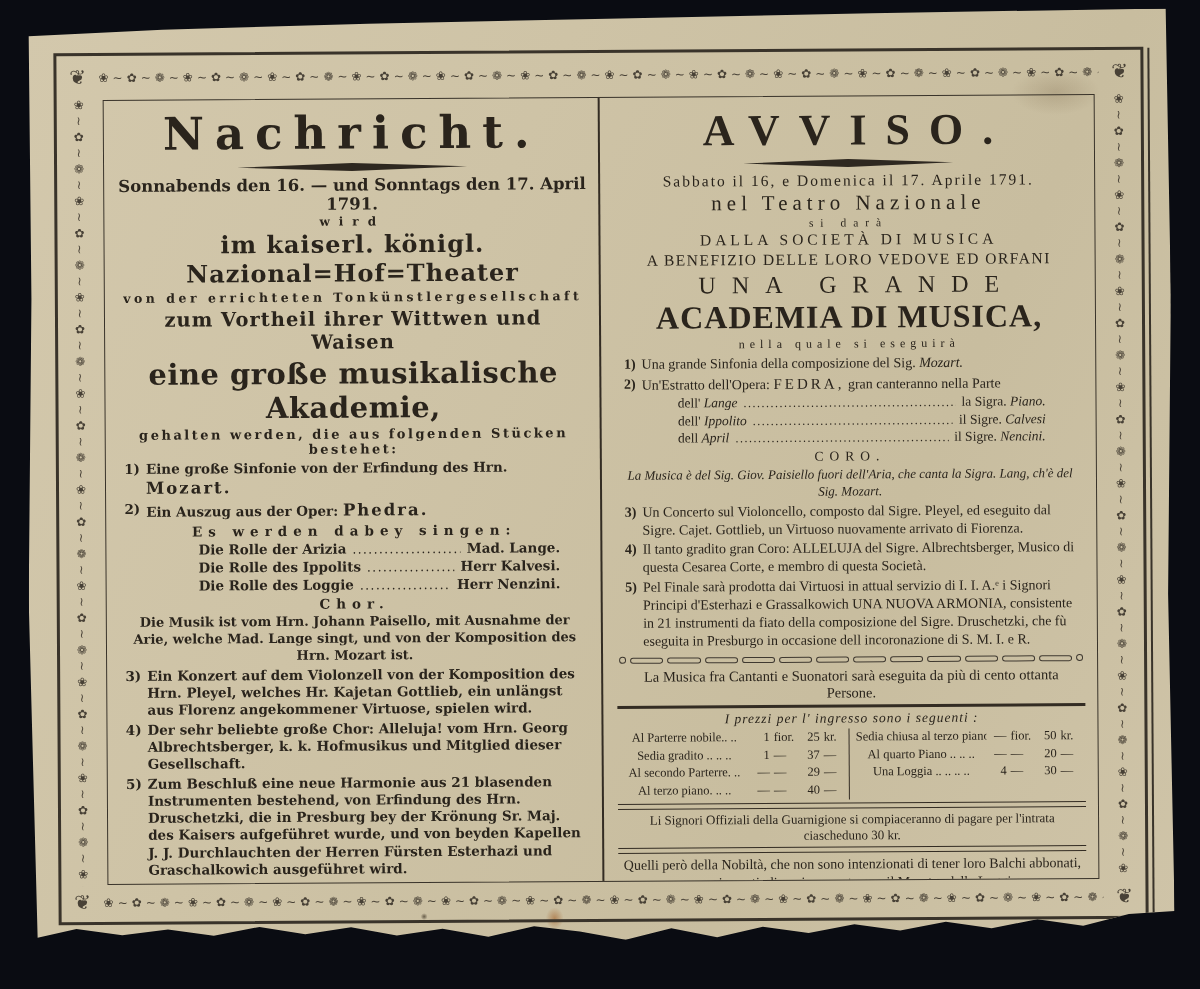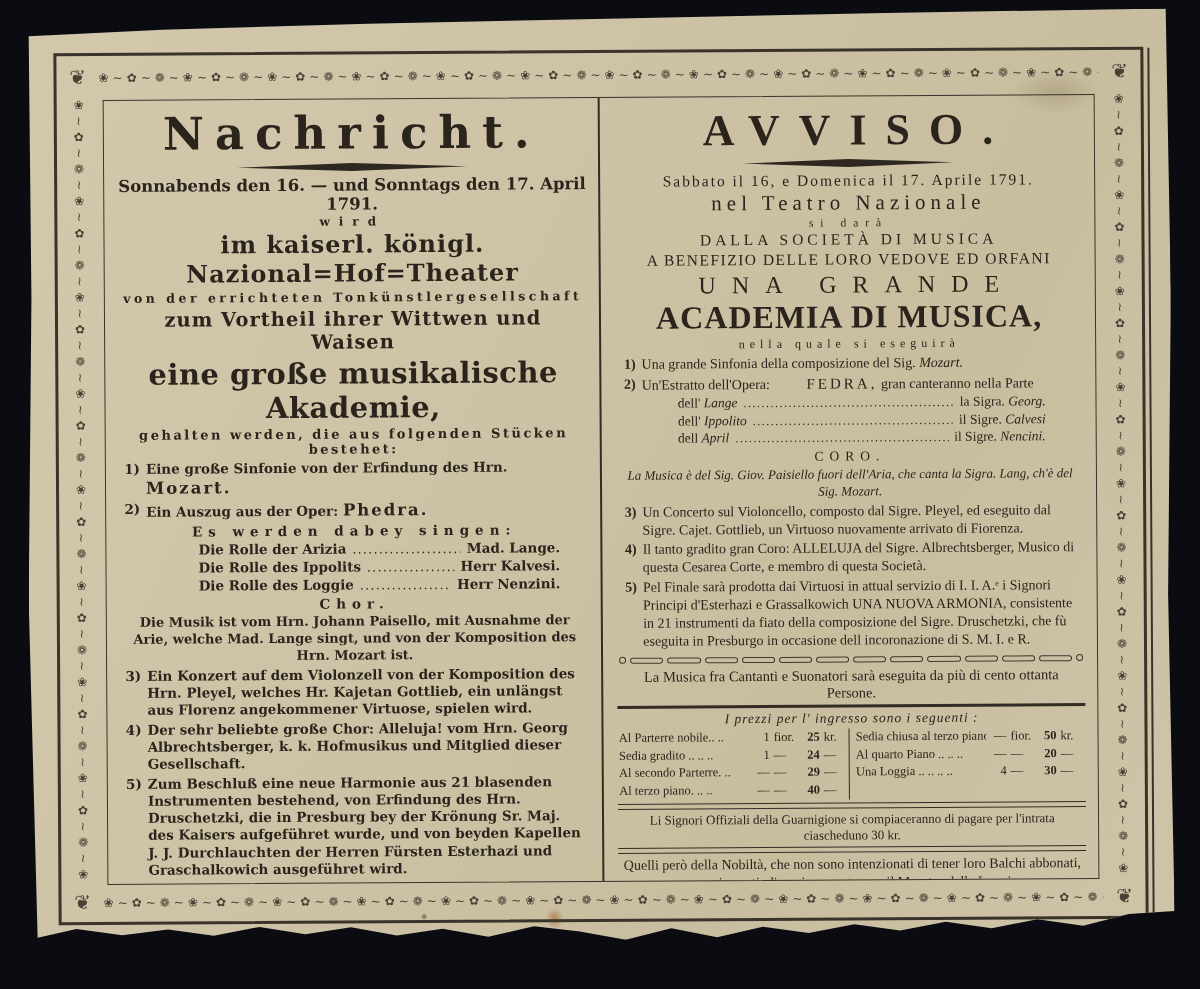--- a/index.html
+++ b/index.html
@@ -88,40 +88,40 @@
   .g-col .role-row .role, .g-col .role-row .singer { font-weight:bold; }
   .role-row .leader { flex:1; overflow:hidden; white-space:nowrap; margin:0 6px; letter-spacing:1.5px; font-size:12px; }
   .leader::after { content:"...................................................................."; }
   .chor-note { text-align:center; font-size:13px; line-height:1.3; margin:1px 6px; font-weight:bold; }
   .note-line { text-align:center; font-size:14px; margin:3px 0; font-weight:bold; }
   .prices-head { text-align:center; font-size:14.5px; font-weight:bold; letter-spacing:2.5px; margin:1px 0 2px; }
   .prices { display:flex; font-size:12.5px; line-height:1.42; }
   .prices .half { flex:1 1 0; padding:0 3px 0 1px; min-width:0; }
   .prices .half + .half { border-left:1.6px solid #332c23; padding-left:6px; }
   .p-row { display:flex; align-items:baseline; }
-  .p-row .lbl { flex:1; white-space:nowrap; overflow:hidden; }
+  .p-row .lbl { flex:1; white-space:nowrap; overflow:hidden;text-align:center; }
   .p-row .v1 { flex:none; width:20px; text-align:right; }
   .p-row .u1 { flex:none; width:28px; padding-left:4px; }
-  .p-row .v2 { flex:none; width:22px; text-align:right;font-weight:bold; }
+  .p-row .v2 { flex:none; width:22px; text-align:right; }
   .p-row .u2 { flex:none; width:26px; padding-left:4px; }
   .small-note { text-align:center; font-size:12.5px; font-weight:bold; margin:2px 2px; }
   .two-line { line-height:1.3; font-size:13px; }
   
   .i-col { font-family:"Liberation Serif","DejaVu Serif", serif; font-weight:normal; }
   .i-title { text-align:center; font-size:44px; font-weight:bold; letter-spacing:19px; margin-top:2px; text-indent:19px; }
   .i-date { text-align:center; font-size:15.5px; letter-spacing:2px; margin-top:4px; }
   .i-teatro { text-align:center; font-size:21px; letter-spacing:5px; margin-top:1px; }
   .i-sidara { text-align:center; font-size:11.5px; letter-spacing:7px; margin-top:1px; }
   .i-societa { text-align:center; font-size:15.5px; letter-spacing:4px; margin-top:2px; }
   .i-benefizio { text-align:center; font-size:15.5px; letter-spacing:1.5px; margin-top:2px; }
   .i-una { text-align:center; font-size:24px; letter-spacing:16px; margin-top:3px; text-indent:16px; }
   .i-academia { text-align:center; font-size:32px; font-weight:bold; letter-spacing:1px; }
   .i-nella { text-align:center; font-size:12px; letter-spacing:5px; margin:1px 0 3px; }
   .i-col .item { font-size:14px; }
-  .i-col .em-big { font-size:15px; letter-spacing:3px; font-weight:normal;margin-left:33px; }
+  .i-col .em-big { font-size:15px; letter-spacing:3px; font-weight:normal; }
   .i-col .role-row { padding:0 38px 0 62px; font-size:13.5px; }
   .i-role-name, .i-singer-name { font-style:italic; }
   .i-coro-note { text-align:center; font-size:13px; font-style:italic; line-height:1.3; margin:1px 4px; }
   .i-col .note-line { font-weight:normal; font-size:14.5px; }
   .i-col .prices-head { font-weight:normal; font-style:italic; letter-spacing:1px; font-size:13.5px; }
   .i-col .small-note { font-weight:normal; font-size:13px; }
   .i-col .two-line { font-size:14px; }
 </style>
 </head>
 <body>
@@ -228,21 +228,21 @@
           <span class="txt"><span>Una grande Sinfonia della composizione del Sig. </span><span class="i-singer-name">Mozart.</span></span>
         </div>
         <div class="item">
           <span class="num">2)</span>
           <span class="txt"><span>Un'Estratto dell'Opera: </span><span class="em-big">FEDRA,</span><span> gran canteranno nella Parte</span></span>
         </div>
 
         <div class="role-row">
           <span class="role"><span>dell'</span> <span class="i-role-name">Lange</span></span>
           <span class="leader"></span>
-          <span class="singer"><span>la Sigra.</span> <span class="i-singer-name">Georg.</span></span>
+          <span class="singer"><span>la Sigra.</span> <span class="i-singer-name">Piano.</span></span>
         </div>
         <div class="role-row">
           <span class="role"><span>dell'</span> <span class="i-role-name">Ippolito</span></span>
           <span class="leader"></span>
           <span class="singer"><span>il Sigre.</span> <span class="i-singer-name">Calvesi</span></span>
         </div>
         <div class="role-row">
           <span class="role"><span>dell</span> <span class="i-role-name">April</span></span>
           <span class="leader"></span>
           <span class="singer"><span>il Sigre.</span> <span class="i-singer-name">Nencini.</span></span>
@@ -287,21 +287,21 @@
                 <span class="lbl">Al Parterre nobile..   ..</span>
                 <span class="v1">1</span>
                 <span class="u1">fior.</span>
                 <span class="v2">25</span>
                 <span class="u2">kr.</span>
               </div>
             <div class="p-row">
                 <span class="lbl">Sedia gradito  ..   ..   ..</span>
                 <span class="v1">1</span>
                 <span class="u1">—</span>
-                <span class="v2">24</span>
+                <span class="v2">37</span>
                 <span class="u2">—</span>
               </div>
             <div class="p-row">
                 <span class="lbl">Al secondo Parterre.  ..</span>
                 <span class="v1">—</span>
                 <span class="u1">—</span>
                 <span class="v2">29</span>
                 <span class="u2">—</span>
               </div>
             <div class="p-row">

